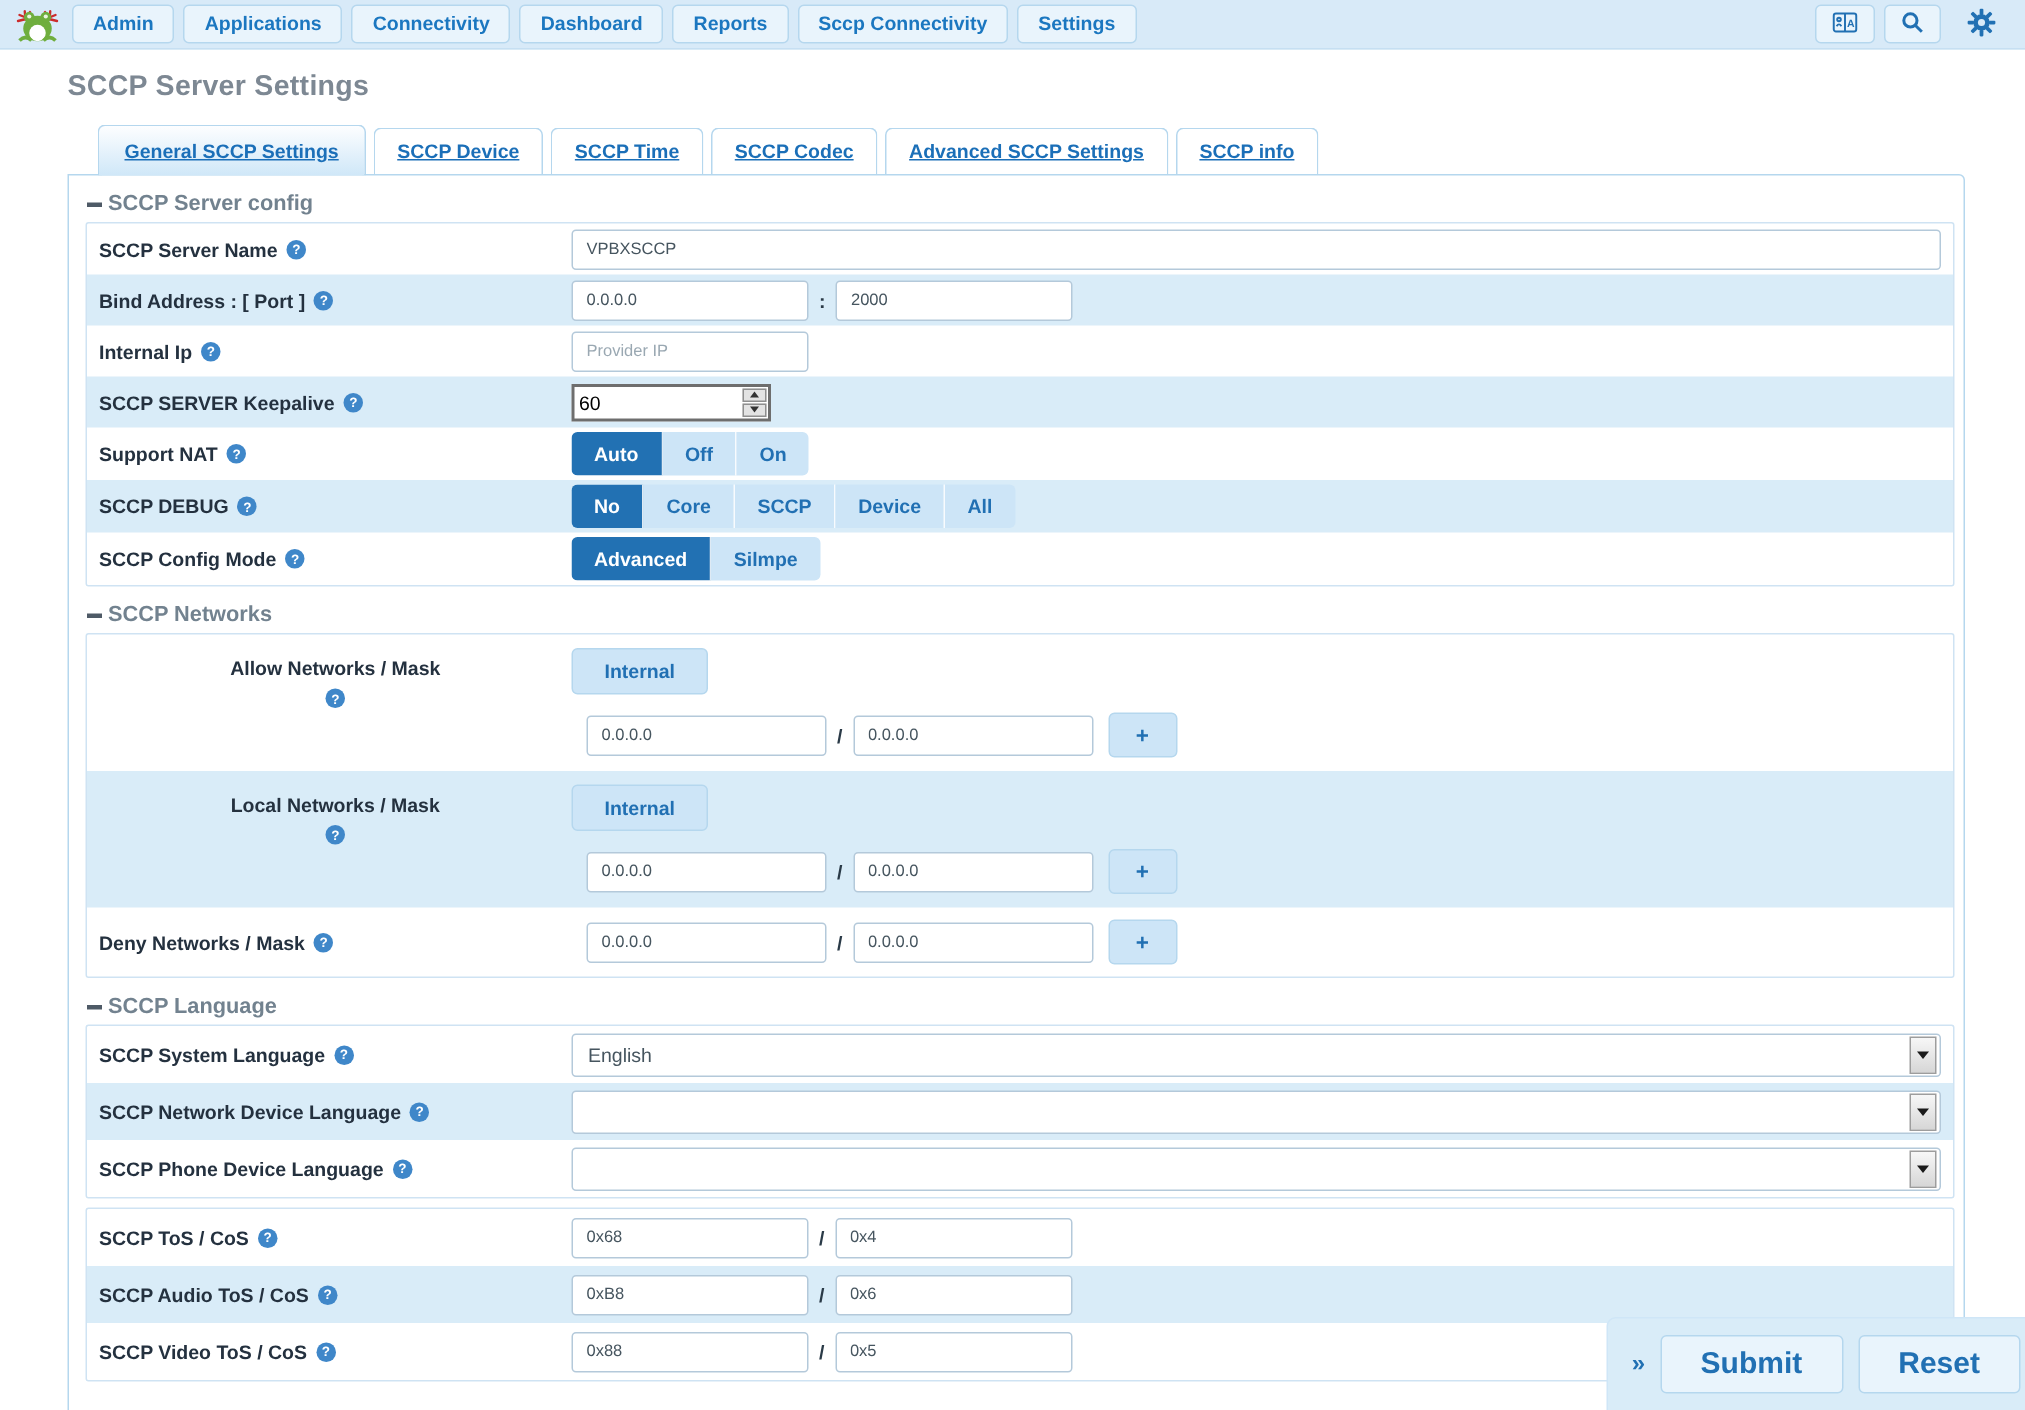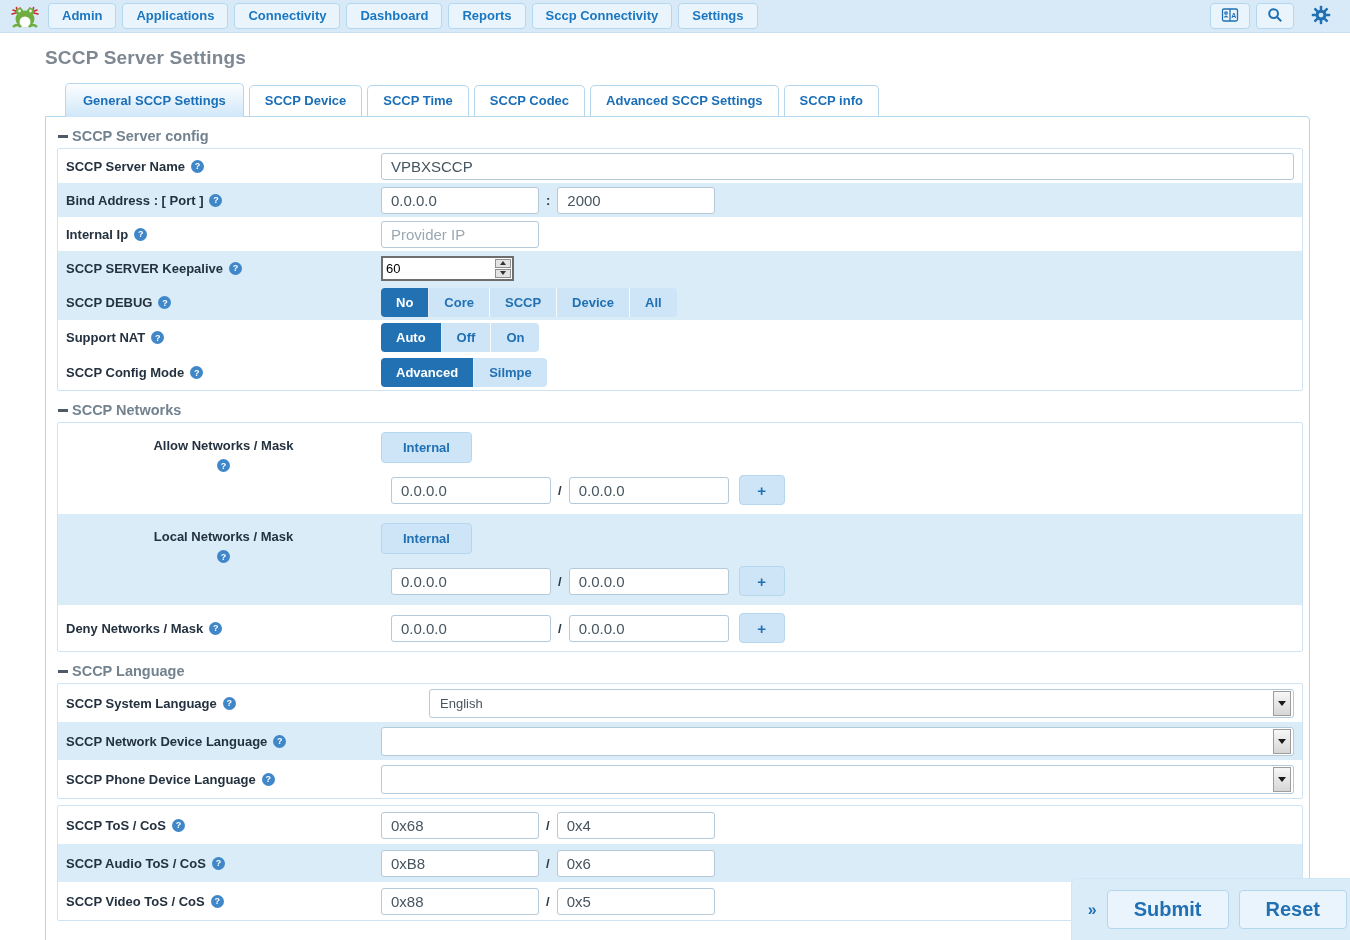--- a/index.html
+++ b/index.html
@@ -26,21 +26,21 @@
   }
   .icon-btn.gear { border-color:transparent; background:transparent; }
   
   .page-title {
     margin:14px 1px 14px 45px; font-size:19px; font-weight:bold; color:#7d8893; letter-spacing:.2px;
   }
   .tabs { display:flex; margin-left:65px; position:relative; z-index:2; align-items:flex-end; }
   .tab {
     background:#fff; border:1px solid #b5d7ee; border-bottom:none;
     border-radius:5px 5px 0 0; margin-right:5px; padding:7px 15px 8px;
-    color:#1b6fb8; font-weight:bold; font-size:13px; cursor:pointer; white-space:nowrap;
+    color:#1b6fb8; font-weight:bold; font-size:13px; cursor:pointer; white-space:nowrap;text-decoration:underline;
   }
   .tab.active {
     background:linear-gradient(#fdfeff,#cfe7f8); padding:9px 17px 9px; margin-bottom:-1px;
   }
   
   .container {
     margin:0 40px 0 45px; border:1px solid #b5d7ee; border-radius:0 4px 4px 4px;
     background:#fff; padding:6px 6px 20px 11px; position:relative; z-index:1;
     min-height:830px;
   }
@@ -62,21 +62,21 @@
     width:13px; height:13px; border-radius:50%; background:#3f87c9; color:#fff;
     display:inline-flex; align-items:center; justify-content:center; flex-shrink:0;
     font-size:9px; font-weight:bold; cursor:pointer;
   }
   .help-icon::after { content:"?"; }
   .controls { display:flex; align-items:center; flex:1; }
   .controls.stacked { flex-direction:column; align-items:flex-start; gap:12px; }
   .ctl-line { display:flex; align-items:center; }
   input.txt {
     height:27px; border:1px solid #b4c9da; border-radius:3px; background:#fff;
-    padding:0 9px; font-size:15px; color:#46555f; font-family:inherit; outline:none;
+    padding:0 9px; font-size:11px; color:#46555f; font-family:inherit; outline:none;
   }
   input.txt::placeholder { color:#9aa8b2; }
   .w-wide { flex:1; }
   .w-158 { width:158px; }
   .w-160 { width:160px; }
   .sep { font-weight:bold; color:#2a3a47; margin:0 7px; font-size:13px; }
   
   .spin-box {
     width:133px; height:25px; border:2px solid #6e6e6e; background:#fff;
     display:flex; align-items:stretch;
@@ -270,46 +270,46 @@
                 <span class="tri-up"></span>
               </span>
             <span class="spin-btn">
                 <span class="tri-down"></span>
               </span>
           </span>
         </span>
       </span>
     </div>
 
+    <div class="row">
+      <span class="row-label">
+        <span>Support NAT</span>
+        <span class="help-icon"></span>
+      </span>
+      <span class="controls">
+        <span class="btn-group">
+          <button class="group-btn active">Auto</button>
+          <button class="group-btn">Off</button>
+          <button class="group-btn">On</button>
+        </span>
+      </span>
+    </div>
+
     <div class="row alt">
       <span class="row-label">
         <span>SCCP DEBUG</span>
         <span class="help-icon"></span>
       </span>
       <span class="controls">
         <span class="btn-group">
           <button class="group-btn active">No</button>
           <button class="group-btn">Core</button>
           <button class="group-btn">SCCP</button>
           <button class="group-btn">Device</button>
           <button class="group-btn">All</button>
-        </span>
-      </span>
-    </div>
-
-    <div class="row">
-      <span class="row-label">
-        <span>Support NAT</span>
-        <span class="help-icon"></span>
-      </span>
-      <span class="controls">
-        <span class="btn-group">
-          <button class="group-btn active">Auto</button>
-          <button class="group-btn">Off</button>
-          <button class="group-btn">On</button>
         </span>
       </span>
     </div>
 
     <div class="row">
       <span class="row-label">
         <span>SCCP Config Mode</span>
         <span class="help-icon"></span>
       </span>
       <span class="controls">
@@ -372,21 +372,21 @@
       </span>
     </div>
   </div>
 
   <div class="section-title">
     <span class="minus-icon"></span>
     <span>SCCP Language</span>
   </div>
   <div class="rows-box">
 
-    <div class="row" style="min-height:38px;gap:48px;">
+    <div class="row" style="min-height:38px;">
       <span class="row-label">
         <span>SCCP System Language</span>
         <span class="help-icon"></span>
       </span>
       <span class="controls">
         <span class="select">
           <span class="select-value">English</span>
           <span class="select-arrow">
               <span class="tri"></span>
             </span>

